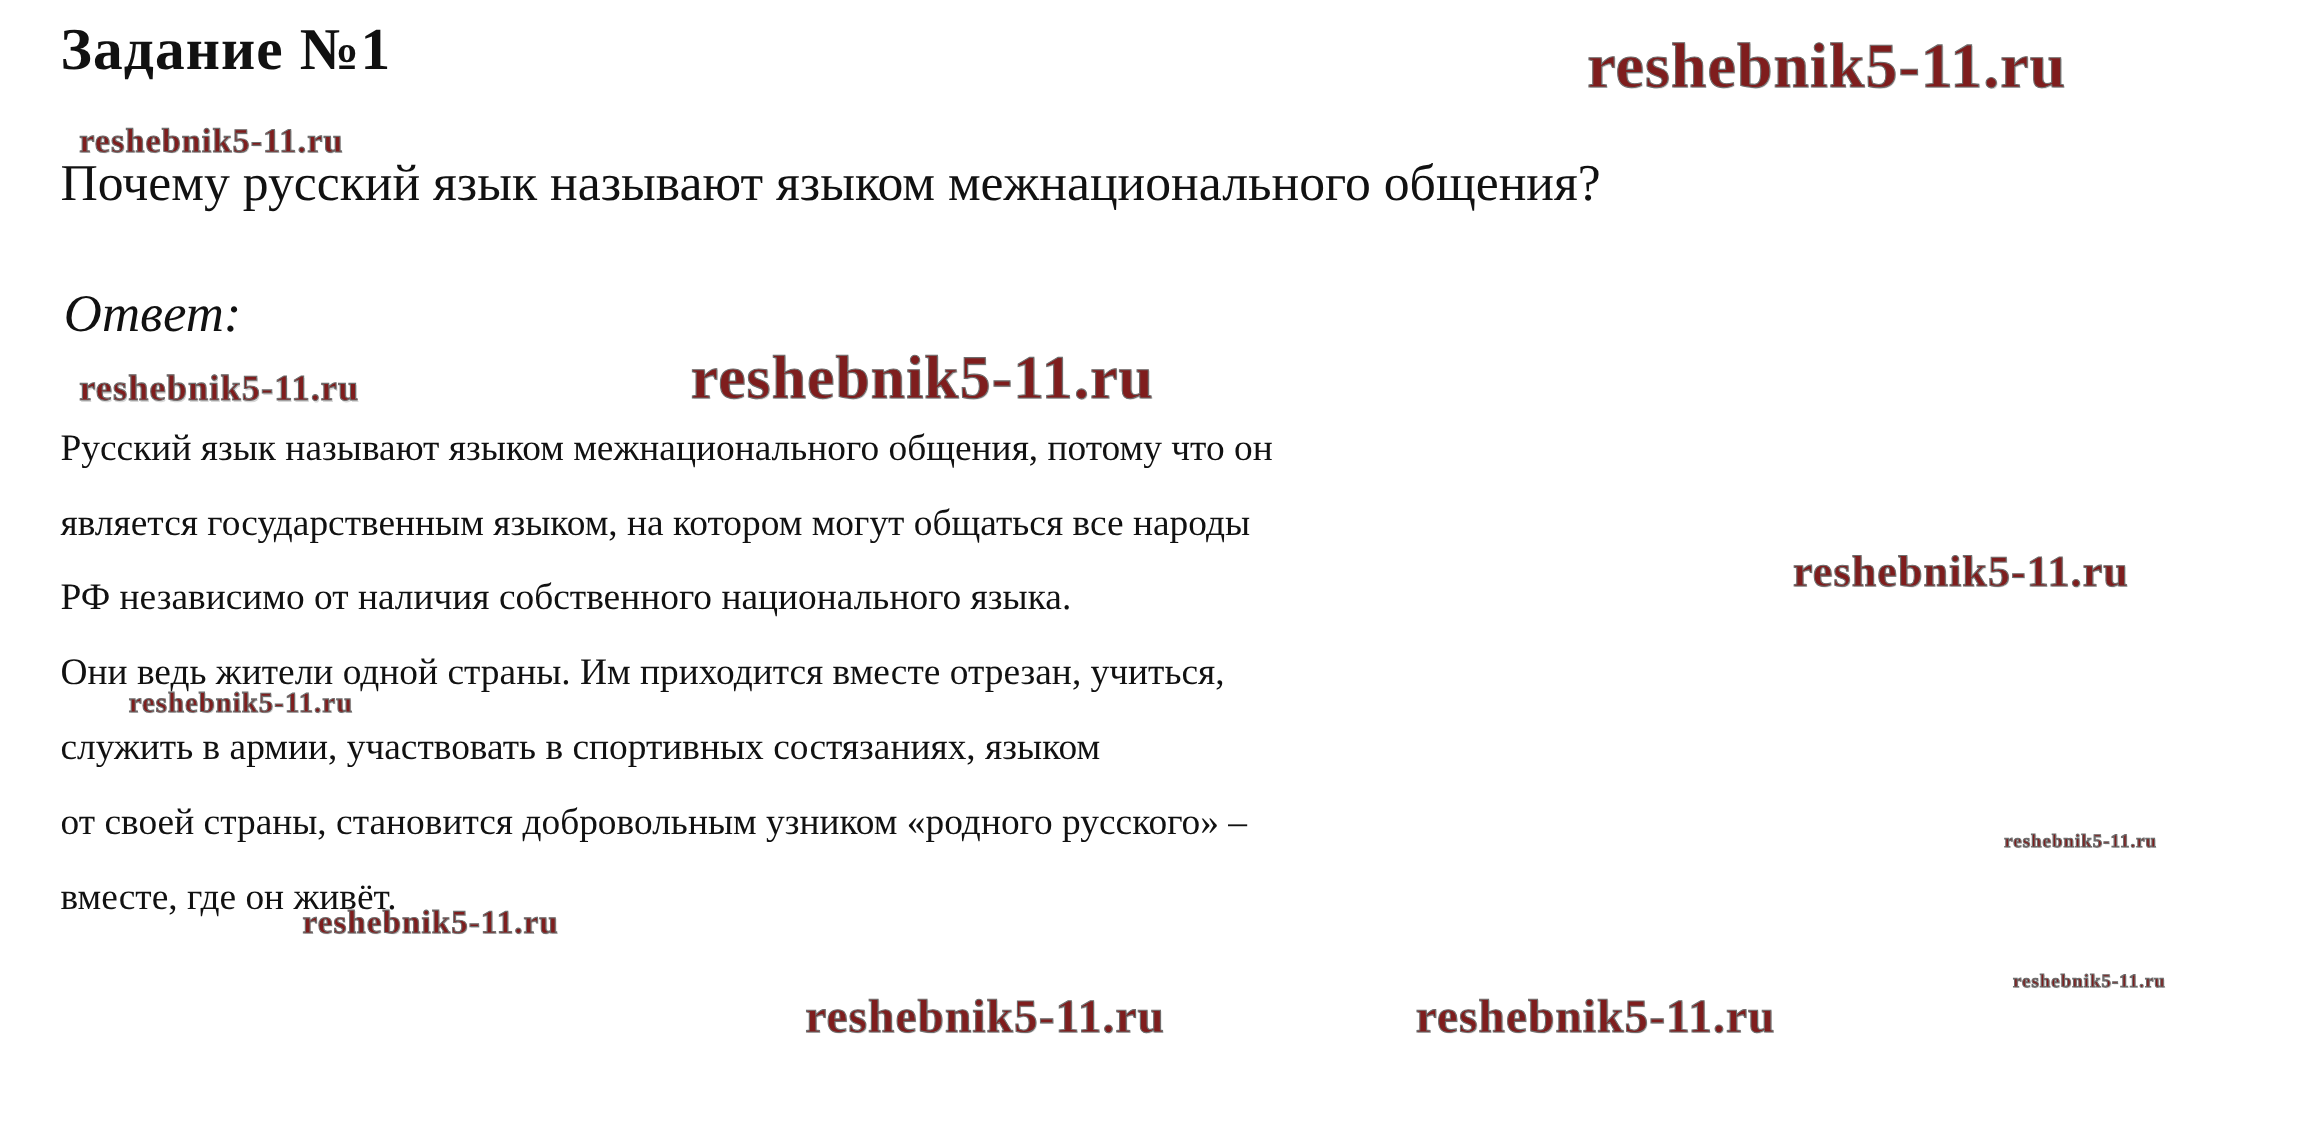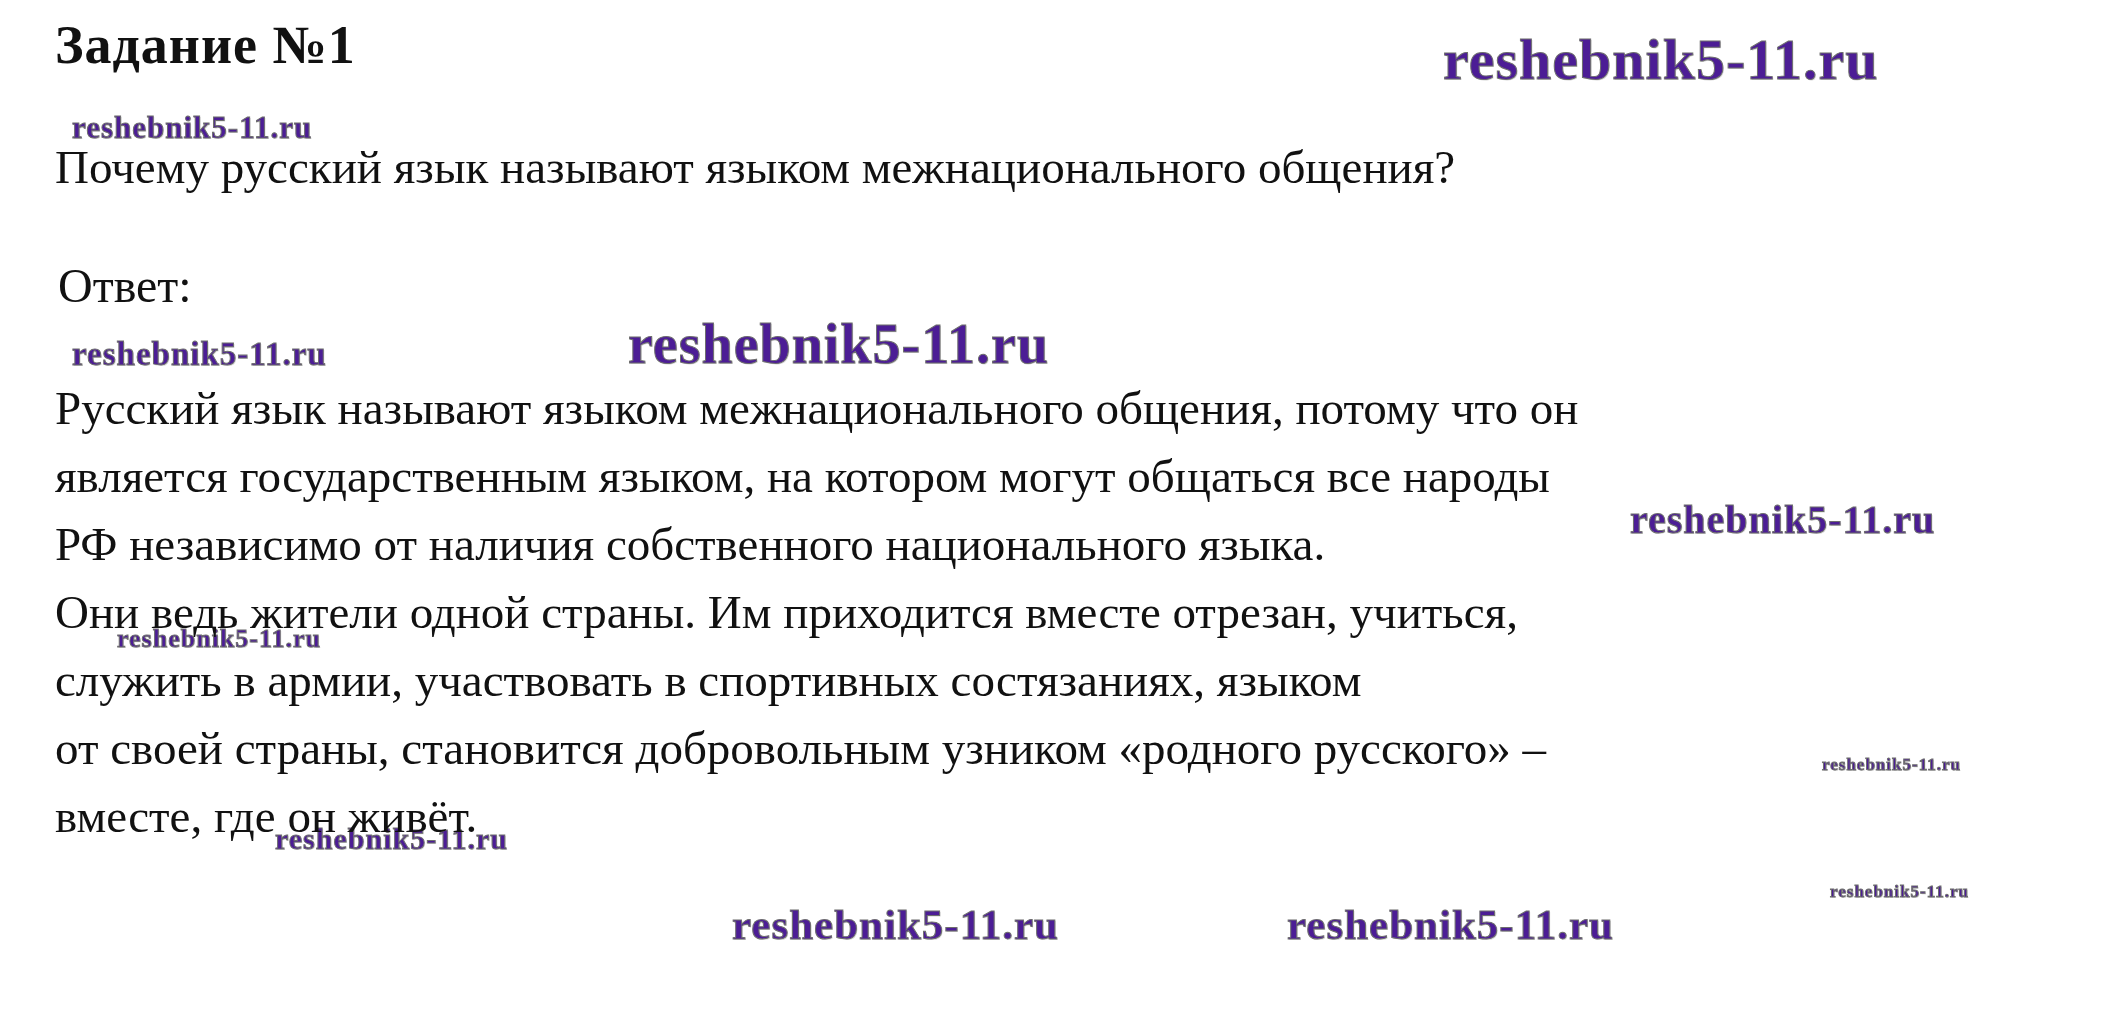--- a/index.html
+++ b/index.html
@@ -24,36 +24,36 @@
     letter-spacing: 1px;
     z-index: 2;
   }
   .question {
     left: 55px; top: 140px;
     font-size: 47px;
     z-index: 2;
   }
   .answer-label {
     left: 58px; top: 258px;
-    font-size: 48px; 
+    font-size: 48px; font-style: italic;
     z-index: 2;
   }
   .answer {
     left: 55px; top: 374px;
-    font-size: 47px;
+    font-size: 34px;
     line-height: 68px;
     z-index: 2;
     white-space: nowrap;
   }
 
   
   .wm {
     font-family: "Liberation Serif", serif;
     font-weight: 700;
-    color: #4c1d95;
+    color: #7f1d1d;
     -webkit-text-stroke: 1px #6e6e6e;
     text-shadow: 1px 1px 0 #d7d7d7;
     z-index: 1;
     letter-spacing: 1px;
   }
   .wm-top-right      { left: 1443px; top: 26px;  font-size: 58px; }
   .wm-under-title    { left: 72px;   top: 110px; font-size: 31px; }
   .wm-ans-left-small { left: 72px;   top: 336px; font-size: 33px; }
   .wm-ans-mid-large  { left: 628px;  top: 312px; font-size: 56px; }
   .wm-line3-right    { left: 1630px; top: 496px; font-size: 40px; }

